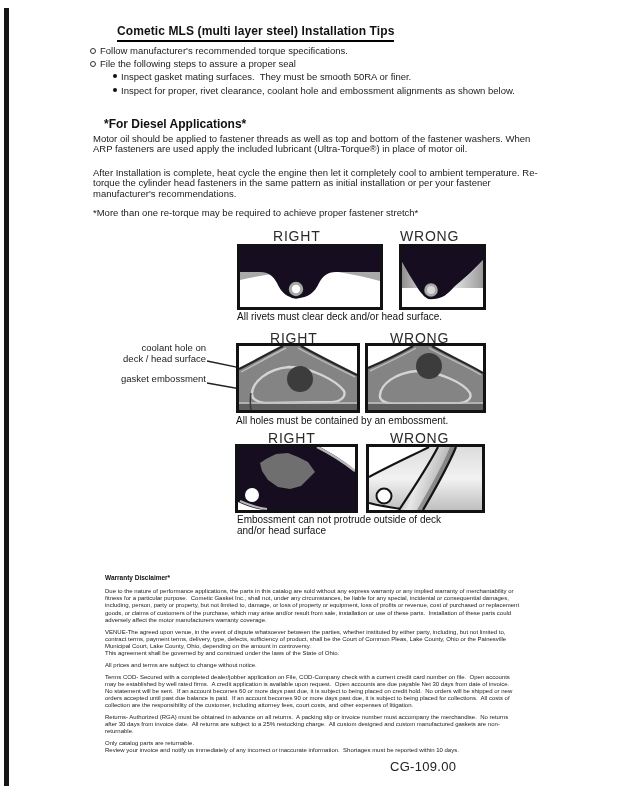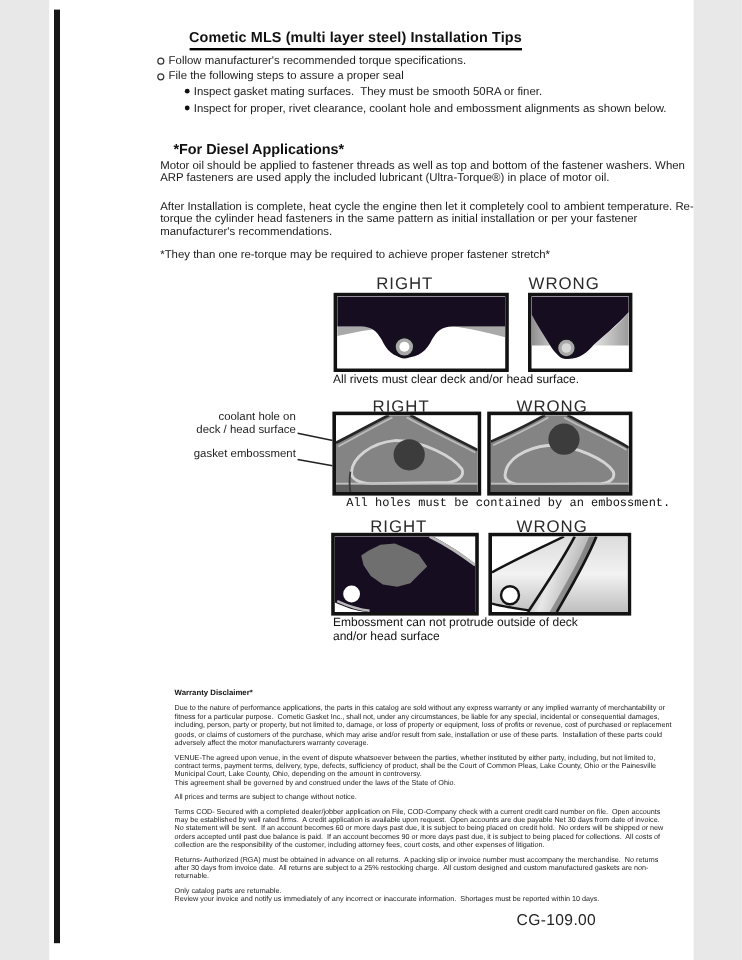--- a/index.html
+++ b/index.html
@@ -1,17 +1,17 @@
 <!DOCTYPE html>
 <html><head>
 <meta charset="utf-8">
 <style>
   html,body{margin:0;padding:0;background:#e8e8e8;}
   #page{
-    position:relative;width:537px;height:800px;background:#ffffff;
+    position:relative;width:618px;height:800px;background:#ffffff;
     font-family:"Liberation Sans",sans-serif;color:#1b1b1b;overflow:hidden;
     margin:0 auto;
   }
   .abs{position:absolute;}
   
   #edge-line{left:4px;top:8px;width:5px;height:778px;background:#161616;}
   
   #title{left:117px;top:24px;font-size:12px;font-weight:bold;color:#111;
     border-bottom:2px solid #000;padding-bottom:2px;letter-spacing:.1px;}
   
@@ -51,21 +51,21 @@
   <div id="tips" class="abs">
       <div class="tip-row"><span class="marker-ring"></span><span>Follow manufacturer's recommended torque specifications.</span></div>
       <div class="tip-row"><span class="marker-ring"></span><span>File the following steps to assure a proper seal</span></div>
       <div class="tip-row lvl2"><span class="marker-dot"></span><span>Inspect gasket mating surfaces.  They must be smooth 50RA or finer.</span></div>
       <div class="tip-row lvl2"><span class="marker-dot"></span><span>Inspect for proper, rivet clearance, coolant hole and embossment alignments as shown below.</span></div>
     </div>
 
   <div id="diesel-heading" class="abs">*For Diesel Applications*</div>
   <div id="diesel-para1" class="abs para">Motor oil should be applied to fastener threads as well as top and bottom of the fastener washers. When ARP fasteners are used apply the included lubricant (Ultra-Torque®) in place of motor oil.</div>
   <div id="diesel-para2" class="abs para">After Installation is complete, heat cycle the engine then let it completely cool to ambient temperature. Re-torque the cylinder head fasteners in the same pattern as initial installation or per your fastener manufacturer's recommendations.</div>
-  <div id="diesel-note" class="abs para">*They than one re-torque may be required to achieve proper fastener stretch*</div>
+  <div id="diesel-note" class="abs para">*More than one re-torque may be required to achieve proper fastener stretch*</div>
 
   <div class="abs rw-label" style="left:273px;top:228px;">RIGHT</div>
   <div class="abs rw-label" style="left:400px;top:228px;">WRONG</div>
 
   <svg class="abs panel" style="left:237px;top:244px;" width="140" height="60" viewBox="0 0 140 60">
     <rect x="0" y="0" width="140" height="60" fill="#ffffff"></rect>
     <path d="M0,25 L46,25 Q22,28 0,33 Z" fill="#a9a9a9"></path>
     <path d="M140,25 L98,25 Q118,28 140,34 Z" fill="#a9a9a9"></path>
     <path d="M0,0 H140 V25 H96 C87,25 83,29 79,36 C75,45 68,51 57,51 C47,51 41,45 37,36 C33,29 29,25 20,25 H0 Z" fill="#170d20"></path>
     <circle cx="56" cy="42" r="8.5" fill="#a8a8a8" stroke="#14101c" stroke-width="2.6"></circle>
@@ -129,21 +129,21 @@
     <path d="M48,2 C34,10 17,18 2,25" stroke="#bdbdbd" stroke-width="1.4" fill="none"></path>
     <path d="M115,0 H64 C82,10 100,18 115,27 Z" fill="#ffffff"></path>
     <path d="M64,0 C82,10 100,18 115,27" stroke="#262626" stroke-width="2.2" fill="none"></path>
     <path d="M61,2 C79,12 98,20 113,29" stroke="#bdbdbd" stroke-width="1.4" fill="none"></path>
     <path d="M12,49 C13,38 27,27 49,25 C70,25 96,37 102,47 C104,52 100,56 92,57 L28,58 C17,58 11,54 12,49 Z" fill="none" stroke="#d4d4d4" stroke-width="2.4"></path>
     <circle cx="61" cy="20" r="13" fill="#3c3c3c"></circle>
     <rect x="0" y="58" width="115" height="6" fill="#5f5f5f"></rect>
     <line x1="0" y1="57" x2="115" y2="57" stroke="#bfbfbf" stroke-width="1.6"></line>
   </svg>
 
-  <div class="abs caption" style="left:248px;top:415px;font-family:Liberation Mono, monospace;">All holes must be contained by an embossment.</div>
+  <div class="abs caption" style="left:236px;top:415px;">All holes must be contained by an embossment.</div>
 
   <div class="abs rw-label" style="left:268px;top:430px;">RIGHT</div>
   <div class="abs rw-label" style="left:390px;top:430px;">WRONG</div>
 
   <svg class="abs panel" style="left:235px;top:444px;" width="117" height="63" viewBox="0 0 117 63">
     <rect x="0" y="0" width="117" height="63" fill="#170d20"></rect>
     <path d="M82,0 H117 V23 C105,13 93,6 82,0 Z" fill="#ffffff"></path>
     <path d="M79,0 C91,6 104,14 117,24" stroke="#b9b9b9" stroke-width="2.4" fill="none"></path>
     <path d="M0,55 C9,59 17,62 27,63 L0,63 Z" fill="#ffffff"></path>
     <path d="M2,54 C11,58 19,61 29,62" stroke="#b9b9b9" stroke-width="2" fill="none"></path>

